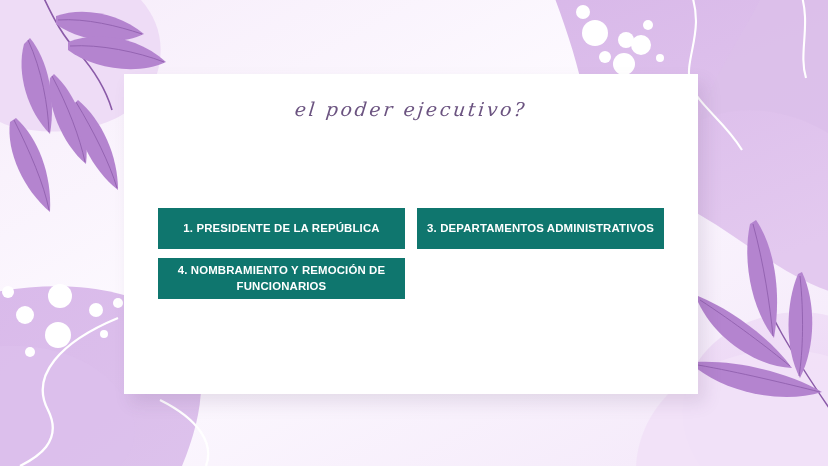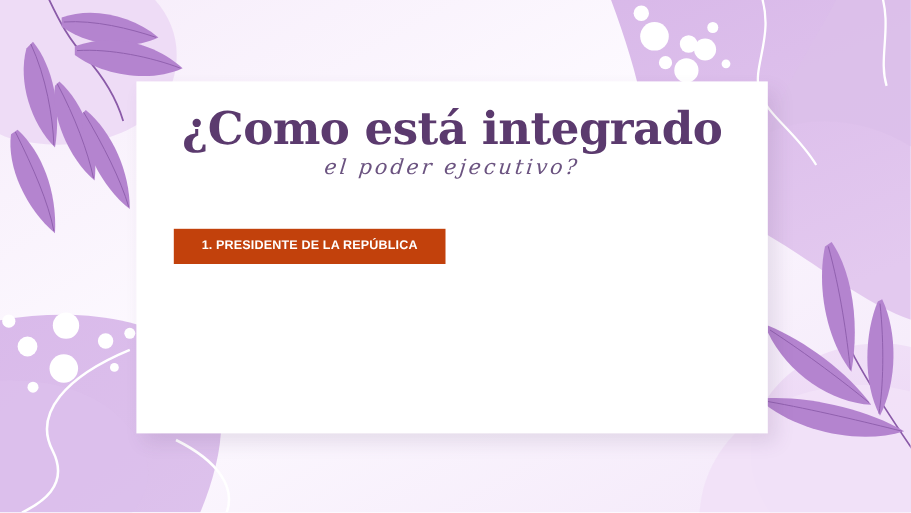--- a/index.html
+++ b/index.html
@@ -60,21 +60,21 @@
   #grid {
     position:absolute;
     left:34px; top:134px;
     width:506px;
     display:grid;
     grid-template-columns:247px 247px;
     column-gap:12px;
     row-gap:9px;
   }
   .item {
-    background:#c2410c;
+    background:#0f766e;
     color:#ffffff;
     display:flex;
     align-items:center;
     justify-content:center;
     text-align:center;
     font-size:11.4px;
     font-weight:700;
     letter-spacing:0.15px;
     line-height:1.35;
     padding:0 8px;
@@ -209,22 +209,23 @@
       <path d="M 110 70 C 114 108 113 146 109 170"></path>
       <path d="M 10 94 C 44 116 78 142 100 160"></path>
       <path d="M 8 159 C 48 166 98 178 130 186"></path>
       <path d="M 153 124 C 155 152 152 180 146 198"></path>
     </g>
   </svg>
 
   <div id="card">
 
     <div id="title-block">
-      <div id="main-title">¿Como está integrado</div>
       <div id="sub-title">el poder ejecutivo?</div>
     </div>
 
     <div id="grid">
       <div class="item">1. PRESIDENTE DE LA REPÚBLICA</div>
+      <div class="item tall">3. DEPARTAMENTOS ADMINISTRATIVOS</div>
+      <div class="item tall">4. NOMBRAMIENTO Y REMOCIÓN DE FUNCIONARIOS</div>
     </div>
 
   </div>
 </div>
 
 </body></html>

